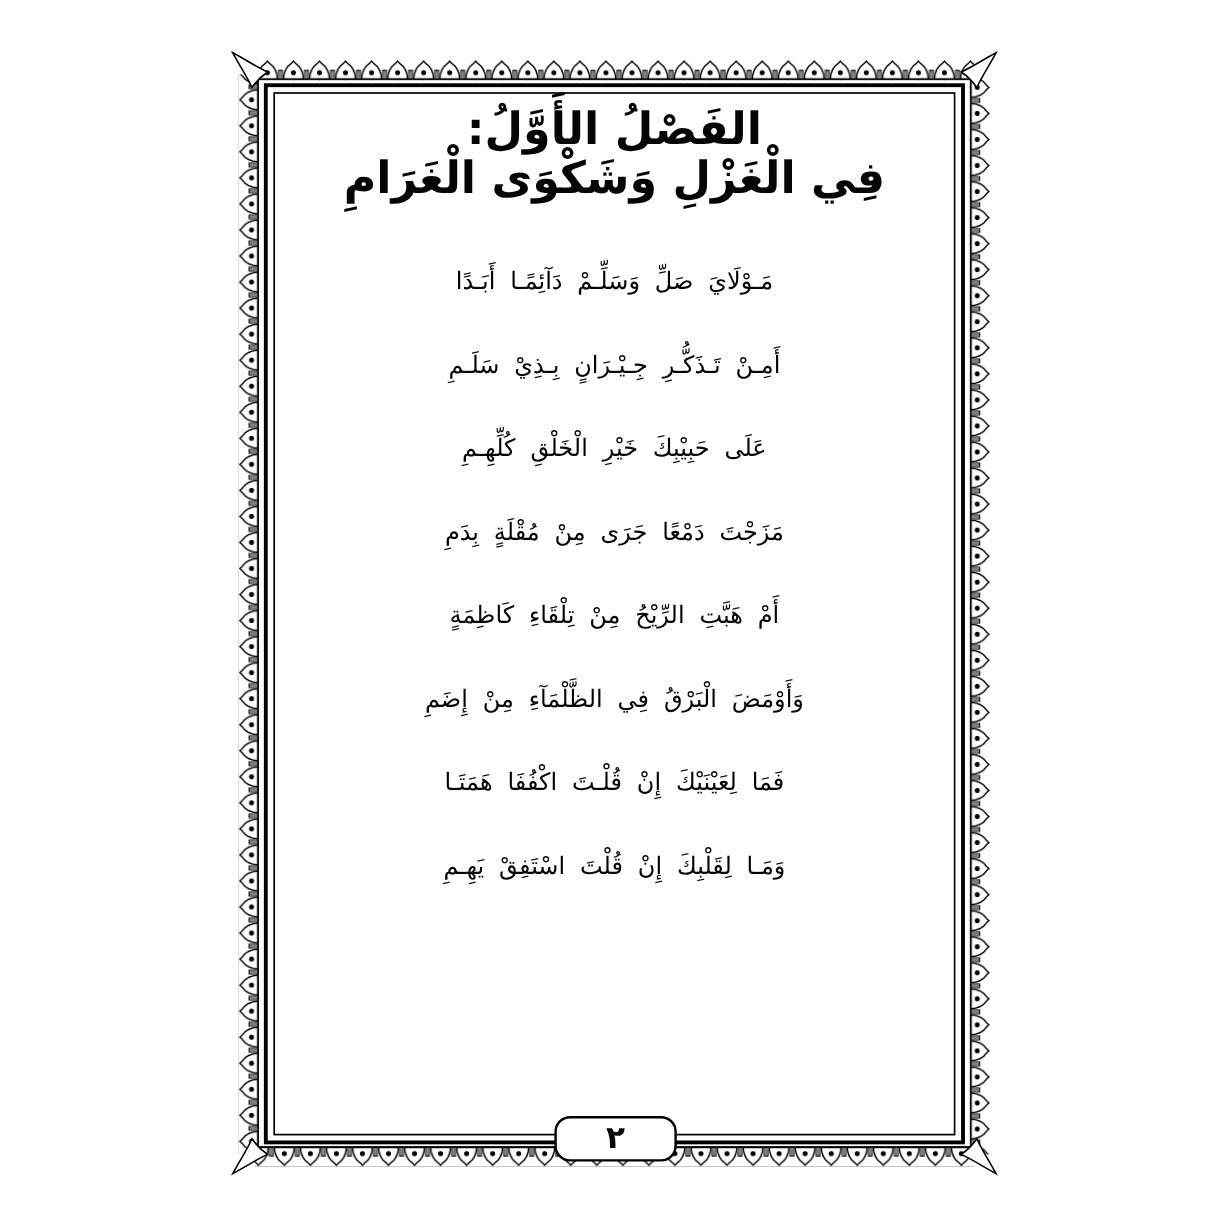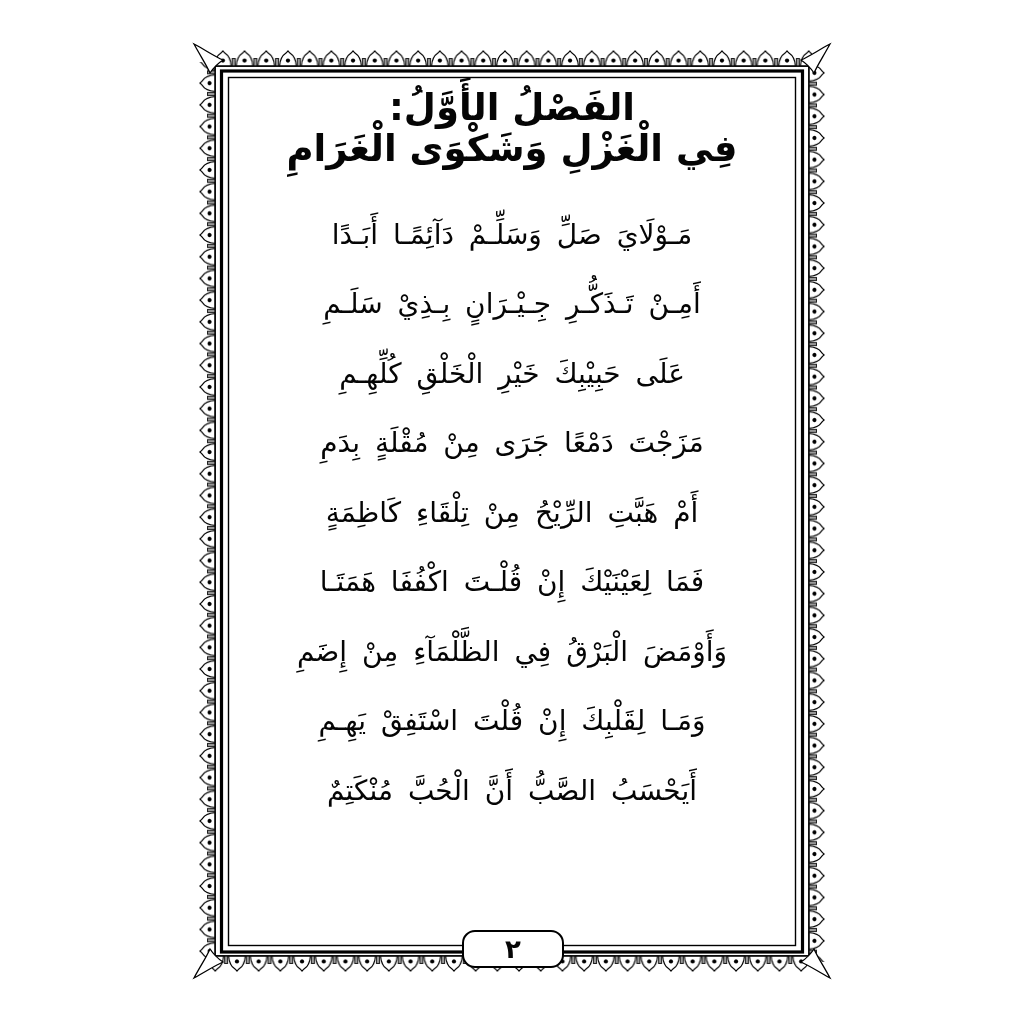--- a/index.html
+++ b/index.html
@@ -45,21 +45,21 @@
     line-height: 1.1;
   }
   .verses {
     margin-top: 30px;
   }
   .verse {
     height: 69.5px;
     display: flex;
     align-items: center;
     justify-content: center;
-    font-size: 28px;
+    font-size: 20px;
     font-weight: 500;
     word-spacing: 6px;
     white-space: nowrap;
     direction: rtl;
   }
   .page-number-badge {
     position: absolute;
     left: 462px;
     top: 930px;
     width: 98px;
@@ -132,24 +132,23 @@
   <div class="content">
     <div class="title1">الفَصْلُ الأَوَّلُ:</div>
     <div class="title2">فِي الْغَزْلِ وَشَكْوَى الْغَرَامِ</div>
 
     <div class="verses">
       <div class="verse">مَـوْلَايَ صَلِّ وَسَلِّـمْ دَآئِمًـا أَبَـدًا</div>
       <div class="verse">أَمِـنْ تَـذَكُّـرِ جِـيْـرَانٍ بِـذِيْ سَلَـمِ</div>
       <div class="verse">عَلَى حَبِيْبِكَ خَيْرِ الْخَلْقِ كُلِّهِـمِ</div>
       <div class="verse">مَزَجْتَ دَمْعًا جَرَى مِنْ مُقْلَةٍ بِدَمِ</div>
       <div class="verse">أَمْ هَبَّتِ الرِّيْحُ مِنْ تِلْقَاءِ كَاظِمَةٍ</div>
+      <div class="verse">وَأَوْمَضَ الْبَرْقُ فِي الظَّلْمَآءِ مِنْ إِضَمِ</div>
       <div class="verse">فَمَا لِعَيْنَيْكَ إِنْ قُلْـتَ اكْفُفَا هَمَتَـا</div>
-      <div class="verse">وَأَوْمَضَ الْبَرْقُ فِي الظَّلْمَآءِ مِنْ إِضَمِ</div>
       <div class="verse">وَمَـا لِقَلْبِكَ إِنْ قُلْتَ اسْتَفِقْ يَهِـمِ</div>
-      <div class="verse">أَيَحْسَبُ الصَّبُّ أَنَّ الْحُبَّ مُنْكَتِمٌ</div>
     </div>
   </div>
 
   <div class="page-number-badge">
     <span>٢</span>
   </div>
 
 </div>
 
 </body></html>

